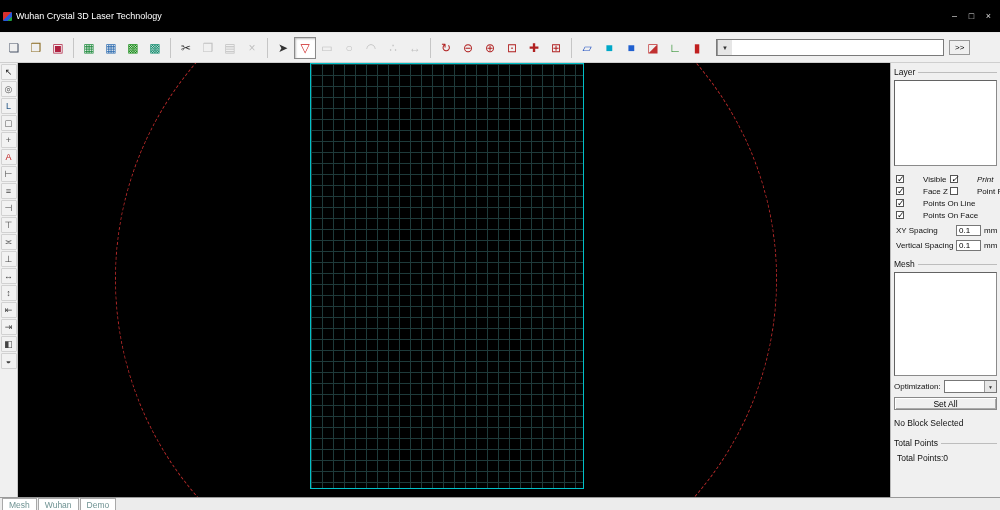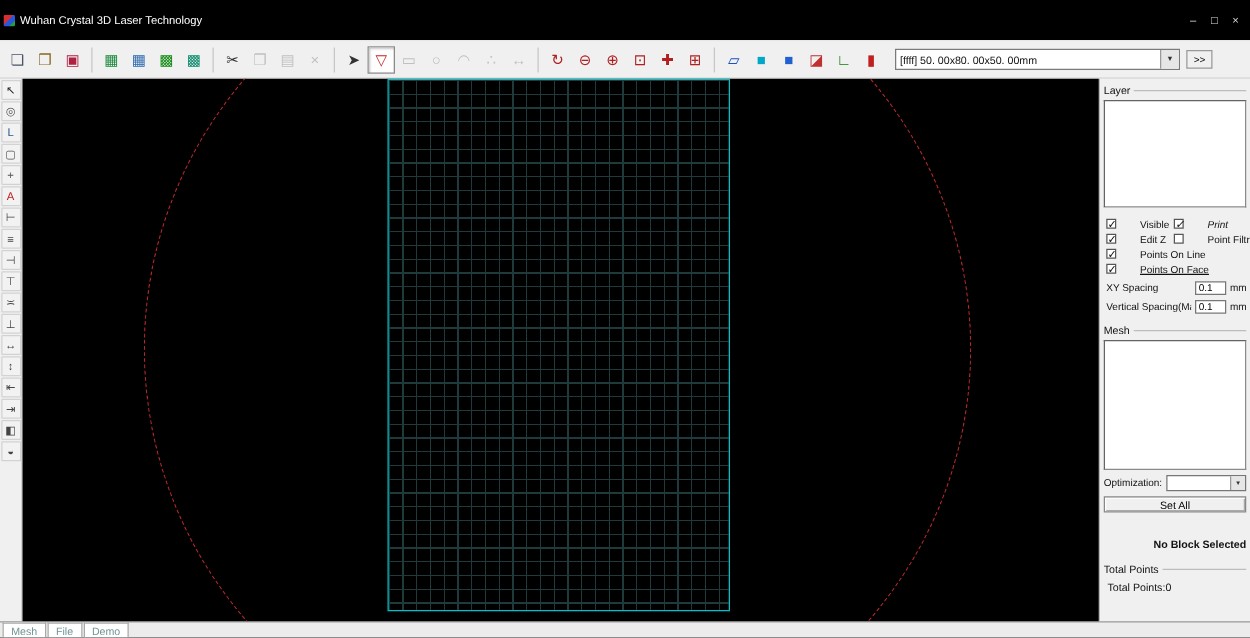--- a/index.html
+++ b/index.html
@@ -40,41 +40,41 @@
 
   .canvas { flex:1; background:#000; position:relative; overflow:hidden; }
   .dash-circle { position:absolute; left:97px; top:-115px; width:662px; height:662px; border:1px dashed #b02828; border-radius:50%; }
   .grid-rect { position:absolute; left:292px; top:0; width:274px; height:426px; border:1px solid #00c0c8;
     background-image:
       repeating-linear-gradient(to right, #1e3a3a 0, #1e3a3a 1px, transparent 1px, transparent 11px),
       repeating-linear-gradient(to bottom, #1e3a3a 0, #1e3a3a 1px, transparent 1px, transparent 11px);
   }
 
   
-  .right-panel { width:121px; background:#f0f0f0; border-left:1px solid #b8b8b8; padding:2px 3px; font-size:8px; color:#111; display:flex; flex-direction:column; flex:none; }
+  .right-panel { width:110px; background:#f0f0f0; border-left:1px solid #b8b8b8; padding:2px 3px; font-size:8px; color:#111; display:flex; flex-direction:column; flex:none; }
   .group-header { display:flex; align-items:center; gap:3px; margin:2px 0 3px 0; font-size:8.5px; }
   .group-header::after { content:""; flex:1; height:1px; background:#bdbdbd; }
   .listbox { background:#fff; border:1px solid #8a8a8a; border-top-color:#636363; border-left-color:#636363; }
   .layer-list { height:86px; margin-bottom:7px; }
   .block-list { height:104px; margin-bottom:4px; }
   .cb-grid { display:grid; grid-template-columns:54px 1fr; row-gap:3px; margin:2px 0 1px 2px; }
   .cb { display:flex; gap:19px; white-space:nowrap; cursor:pointer; }
   .checkbox { width:8px; height:8px; background:#fff; border:1px solid #555; position:relative; flex:none; }
   .checkbox.checked::after { content:"✓"; position:absolute; left:0px; top:-2.5px; font-size:9px; color:#111; }
   .spacing-row { display:flex; align-items:center; gap:3px; margin:4px 0 0 2px; }
   .spacing-label { flex:1; white-space:nowrap; overflow:hidden; }
   .spacing-input { width:25px; height:11px; font-size:8px; font-family:inherit; border:1px solid #777; padding:0 2px; background:#fff; }
   .spacing-unit { width:13px; }
   .block-section { margin-top:6px; }
   .opt-row { display:flex; align-items:center; gap:3px; margin:2px 0 4px 0; }
   .opt-select { flex:1; height:13px; background:#fff; border:1px solid #777; display:flex; align-items:center; cursor:pointer; }
   .opt-value { flex:1; padding:0 2px; font-size:8px; }
   .opt-select .combo-arrow { width:12px; font-size:5px; }
   .set-all { width:100%; height:13px; font-size:8.5px; font-family:inherit; background:#f0f0f0; border:1px solid #888; box-shadow:inset 1px 1px 0 #fff, inset -1px -1px 0 #aaa; cursor:pointer; margin-bottom:5px; }
-  .no-block { text-align:right; margin:15px 0 8px 0; font-size:8.5px;font-weight:bold; }
+  .no-block { text-align:left; margin:3px 0 8px 0; font-size:8.5px; }
   .total-text { margin:2px 0 0 3px; font-size:8.5px; }
 
   
   .bottom-tabs { height:13px; background:#ececec; border-top:1px solid #9a9a9a; display:flex; align-items:flex-end; padding-left:2px; flex:none; }
   .tab { height:12px; display:flex; align-items:center; padding:0 6px; font-size:8.5px; color:#6f9393; background:#ffffff; border:1px solid #a8a8a8; border-bottom:none; margin-right:1px; cursor:pointer; }
 
   
   .statusbar { height:12px; background:#f0f0f0; border-top:1px solid #d0d0d0; display:flex; align-items:center; font-size:8.5px; padding:0 4px; gap:4px; flex:none; }
   .status-ready { flex:1; }
   .status-cell { height:10px; display:flex; align-items:center; padding:0 6px; border:1px solid; border-color:#9a9a9a #fff #fff #9a9a9a; color:#333; }
@@ -229,21 +229,20 @@
 
         <button class="tbtn normal">
           <span class="tglyph" style="color: rgb(16, 128, 16);">∟</span>
         </button>
 
         <button class="tbtn normal">
           <span class="tglyph" style="color: rgb(192, 32, 32);">▮</span>
         </button>
       </span>
     <span class="size-combo">
-      <span class="combo-text">[ffff]      50. 00x80. 00x50. 00mm</span>
       <span class="combo-arrow">▼</span>
     </span>
     <button class="more-btn">&gt;&gt;</button>
   </div>
 
   <div class="main">
 
     <div class="left-toolbar">
 
         <button class="ltool">
@@ -337,34 +336,34 @@
             <span class="cb-label">Visible</span>
           </span>
 
           <span class="cb" style="grid-column: 2; font-style: italic;">
             <span class="checkbox checked"></span>
             <span class="cb-label">Print</span>
           </span>
 
           <span class="cb" style="grid-column: 1;">
             <span class="checkbox checked"></span>
-            <span class="cb-label">Edit Z</span>
+            <span class="cb-label">Face Z</span>
           </span>
 
           <span class="cb" style="grid-column: 2;">
             <span class="checkbox"></span>
             <span class="cb-label">Point Filtrate</span>
           </span>
 
           <span class="cb" style="grid-column: 1;">
             <span class="checkbox checked"></span>
             <span class="cb-label">Points On Line</span>
           </span>
 
-          <span class="cb" style="grid-column: 1; text-decoration: underline;">
+          <span class="cb" style="grid-column: 1;">
             <span class="checkbox checked"></span>
             <span class="cb-label">Points On Face</span>
           </span>
         </div>
 
       <div class="spacing-row">
         <span class="spacing-label">XY Spacing</span>
         <input class="spacing-input" value="0.1" style="">
         <span class="spacing-unit">mm</span>
       </div>
@@ -396,19 +395,19 @@
         <span>Total Points</span>
       </div>
       <div class="total-text">Total Points:0</div>
     </div>
   </div>
 
   <div class="bottom-tabs">
 
       <span class="tab">Mesh</span>
 
-      <span class="tab">File</span>
+      <span class="tab">Wuhan</span>
 
       <span class="tab">Demo</span>
     </div>
 
 
 </div>
 
 </body></html>

